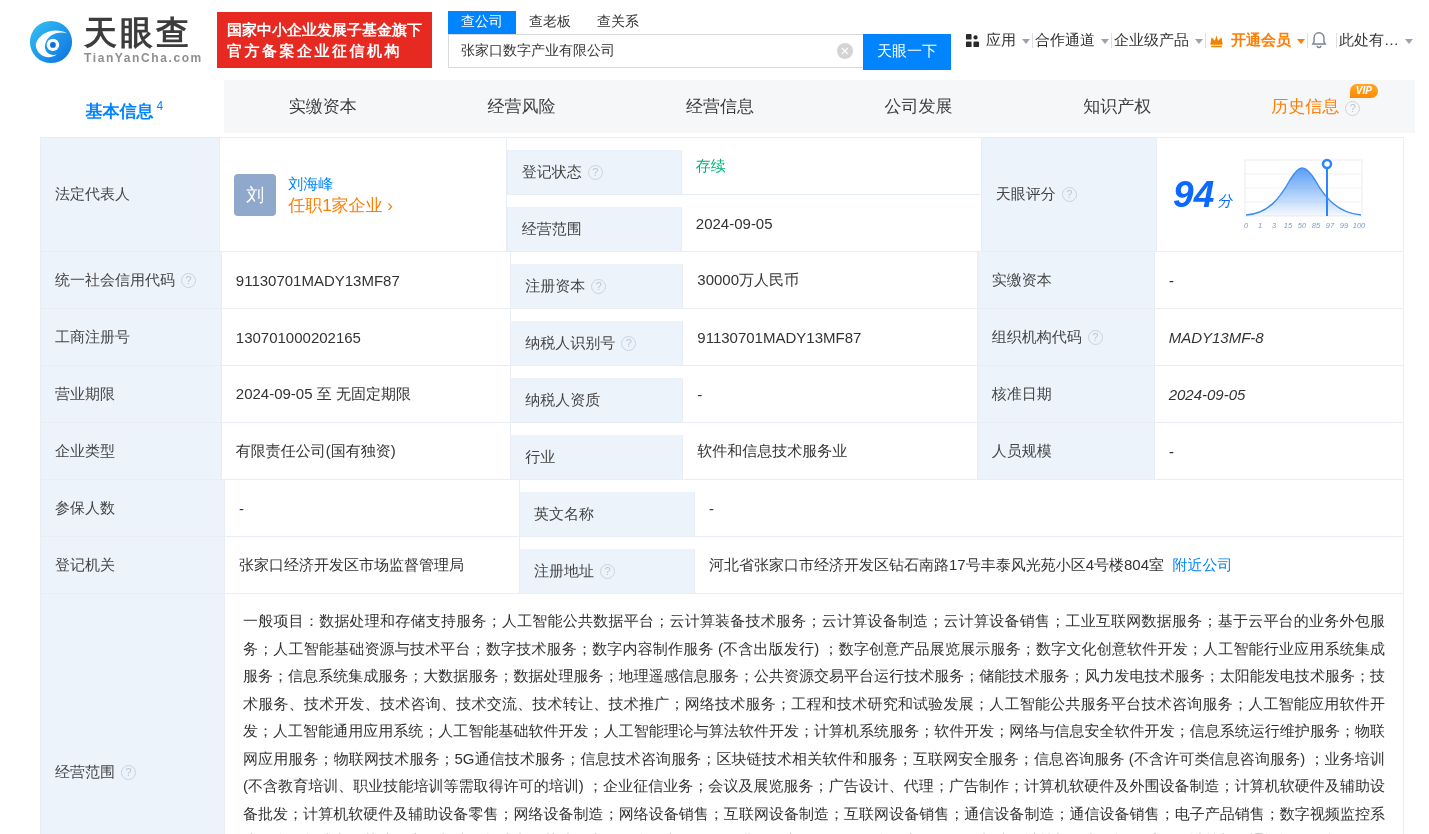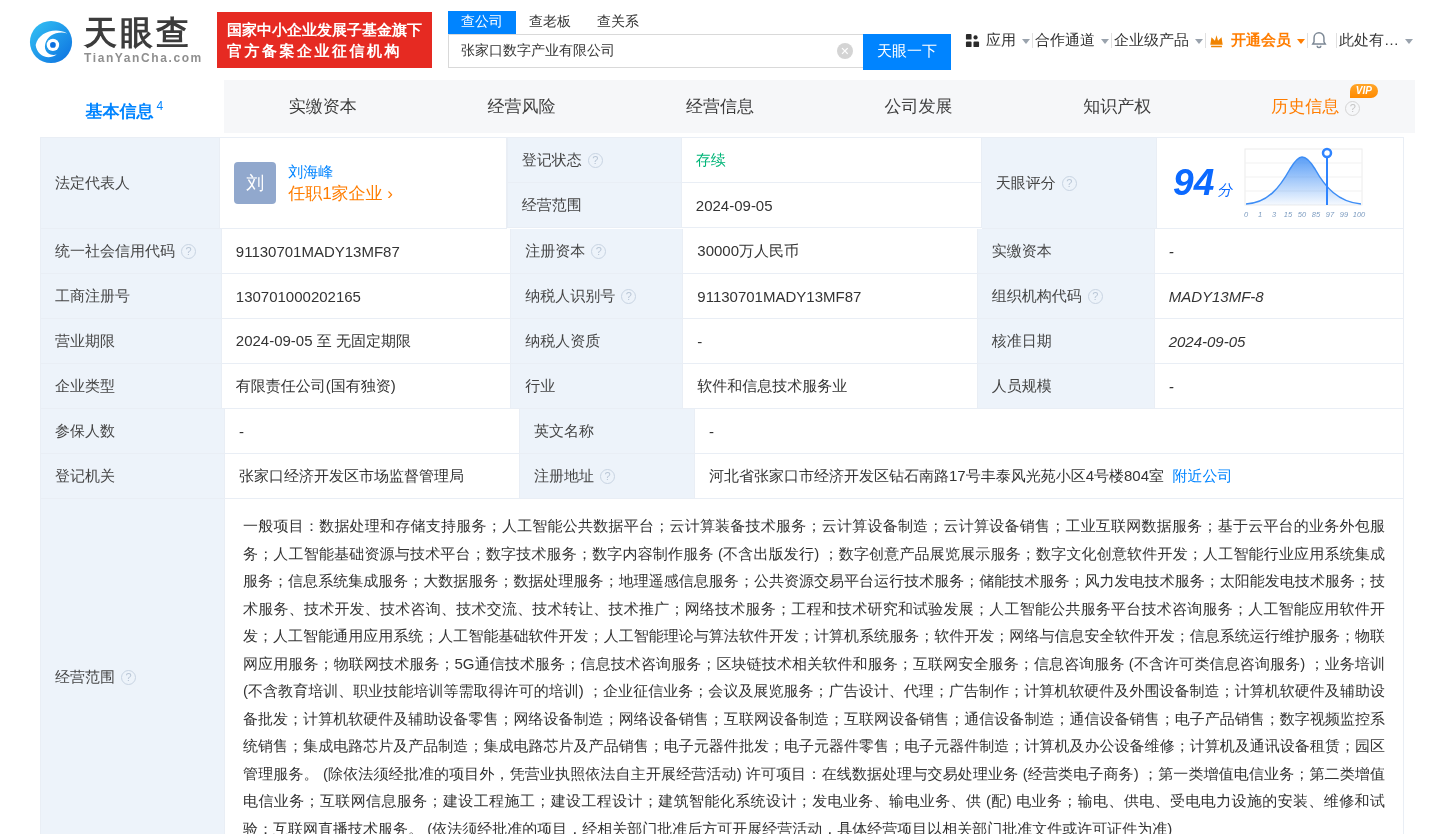--- a/index.html
+++ b/index.html
@@ -42,21 +42,21 @@
   .vip-badge { position: absolute; top: 4px; left: 50%; margin-left: 34px; background: linear-gradient(180deg,#ffa62b,#ff8a00); color: #fff; font-size: 10px; font-style: italic; font-weight: 700; line-height: 14px; padding: 0 6px; border-radius: 7px 7px 7px 0; }
   .help { display: inline-block; width: 15px; height: 15px; border: 1px solid #c8d4e2; border-radius: 50%; color: #b9c6d6; font-size: 11px; line-height: 13px; text-align: center; margin-left: 6px; flex: none; font-style: normal; font-weight: 400; }
   .help.gray { border-color: #d4d4d4; color: #c4c4c4; }
   
   .info-table { margin: 4px 25px 0 40px; width: 1364px; border-top: 1px solid #e9eef5; font-size: 15px; }
   .row { display: flex; }
   .cell { display: flex; align-items: center; padding: 12px 14px; border-right: 1px solid #e9eef5; border-bottom: 1px solid #e9eef5; min-height: 45px; }
   .cell:first-child { border-left: 1px solid #e9eef5; }
   .lbl { background: #edf3fa; color: #454545; }
   .w-l1 { width: 185px; } .w-v1 { width: 295px; }
-  .w-l2 { width: 175px; } .w-v2 { width: 300px; }
+  .w-l2 { width: 175px; margin-top: 12px; } .w-v2 { width: 300px; }
   .w-l3 { width: 180px; } .w-v3 { width: 254px; font-style: italic; }
   .w-span { width: 709px; }
   .w-scope { width: 1179px; }
   .h-90 { min-height: 91px; }
   .link { color: #0084ff; cursor: pointer; text-decoration: none; }
   .green { color: #00b578; }
   .orange-link { color: #ff7d00; font-size: 17px; cursor: pointer; }
   .avatar { width: 42px; height: 42px; border-radius: 4px; background: #91a8cd; color: #fff; font-size: 18px; display: flex; align-items: center; justify-content: center; margin-right: 12px; flex: none; }
   .rep-name { font-size: 15px; line-height: 22px; }
   .stack2 { display: flex; flex-direction: column; }

